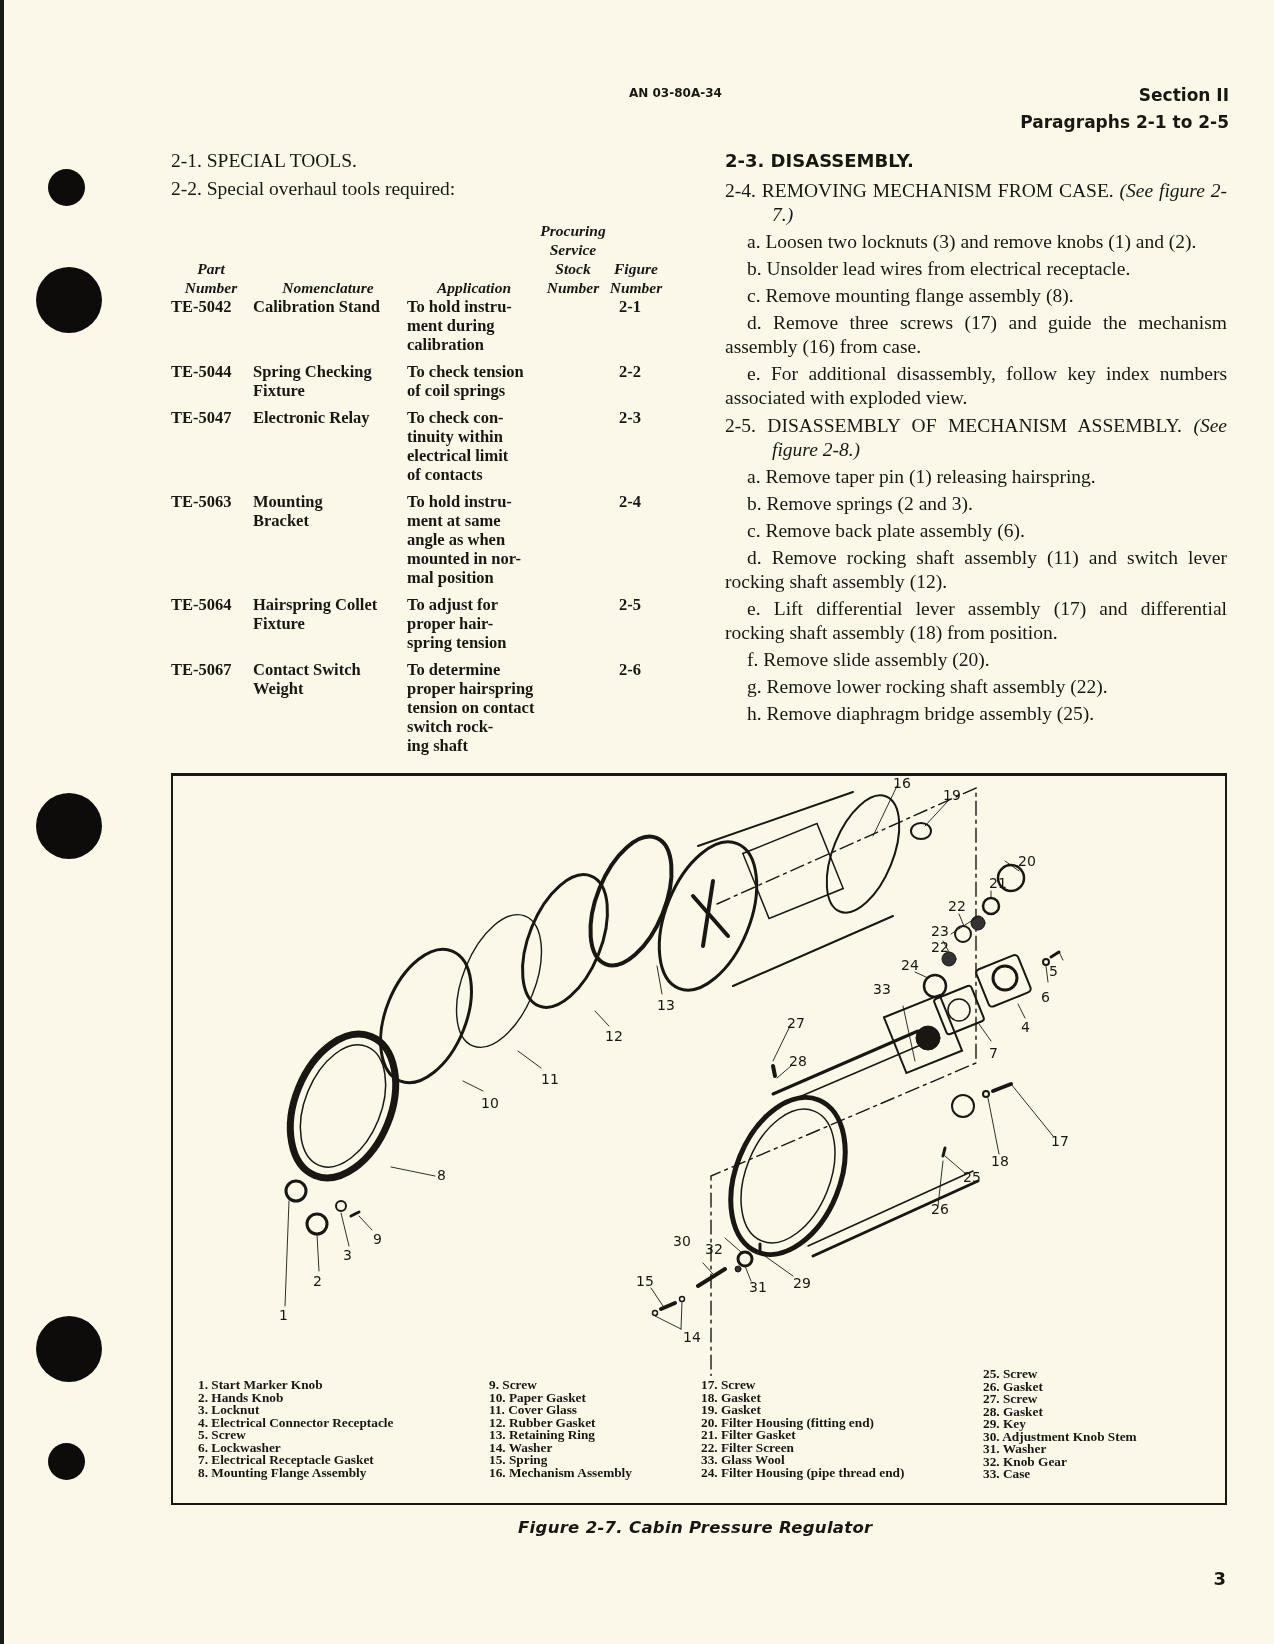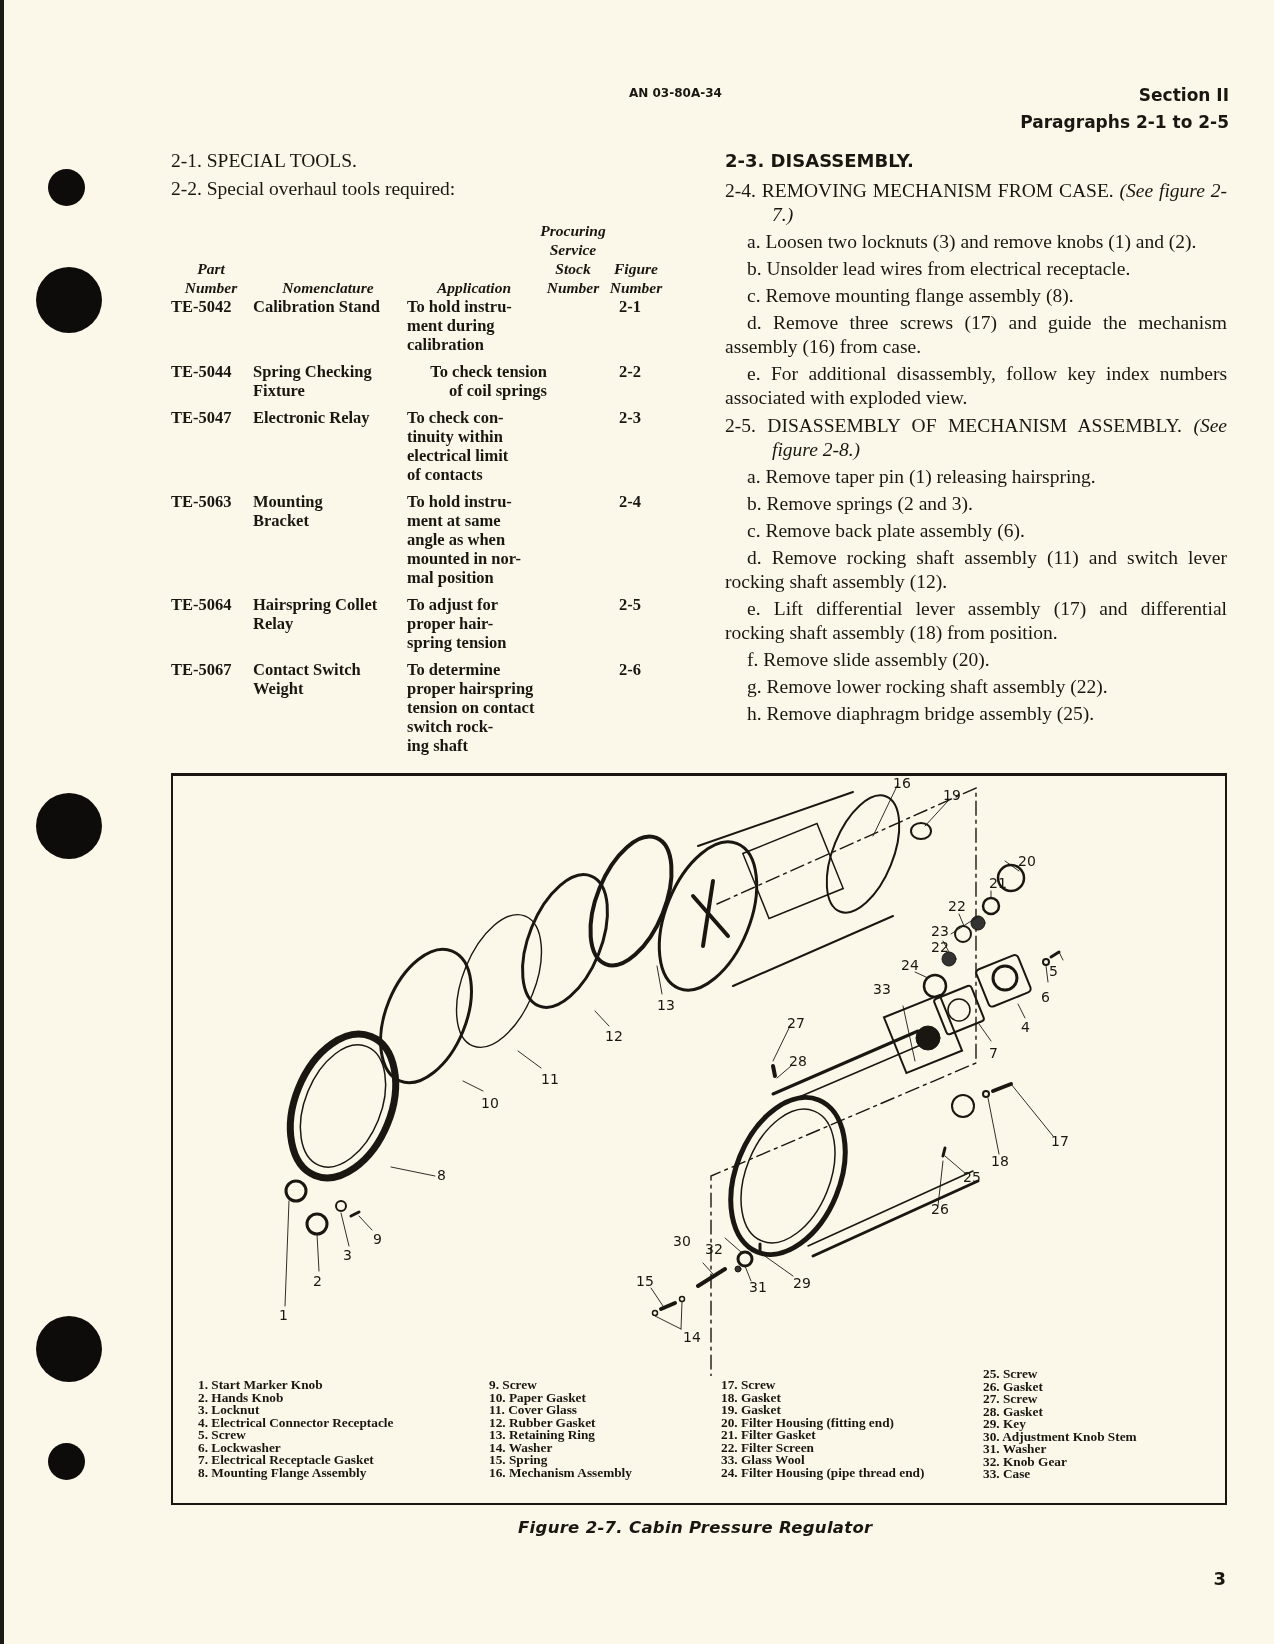--- a/index.html
+++ b/index.html
@@ -92,21 +92,21 @@
         <div class="cell c-nom" style="white-space: pre-line;">Calibration Stand</div>
         <div class="cell c-app" style="white-space: pre-line;">To hold instru-
 ment during
 calibration</div>
         <div class="cell c-fig" style="white-space: pre-line;">2-1</div>
       </div>
       <div class="tbl-row" style="height: 46px;">
         <div class="cell c-part" style="white-space: pre-line;">TE-5044</div>
         <div class="cell c-nom" style="white-space: pre-line;">Spring Checking
 Fixture</div>
-        <div class="cell c-app" style="white-space: pre-line; text-align: right;">To check tension
+        <div class="cell c-app" style="white-space: pre-line;">To check tension
 of coil springs</div>
         <div class="cell c-fig" style="white-space: pre-line;">2-2</div>
       </div>
       <div class="tbl-row" style="height: 84px;">
         <div class="cell c-part" style="white-space: pre-line;">TE-5047</div>
         <div class="cell c-nom" style="white-space: pre-line;">Electronic Relay</div>
         <div class="cell c-app" style="white-space: pre-line;">To check con-
 tinuity within
 electrical limit
 of contacts</div>
@@ -119,21 +119,21 @@
         <div class="cell c-app" style="white-space: pre-line;">To hold instru-
 ment at same
 angle as when
 mounted in nor-
 mal position</div>
         <div class="cell c-fig" style="white-space: pre-line;">2-4</div>
       </div>
       <div class="tbl-row" style="height: 65px;">
         <div class="cell c-part" style="white-space: pre-line;">TE-5064</div>
         <div class="cell c-nom" style="white-space: pre-line;">Hairspring Collet
-Relay</div>
+Fixture</div>
         <div class="cell c-app" style="white-space: pre-line;">To adjust for
 proper hair-
 spring tension</div>
         <div class="cell c-fig" style="white-space: pre-line;">2-5</div>
       </div>
       <div class="tbl-row" style="height: 103px;">
         <div class="cell c-part" style="white-space: pre-line;">TE-5067</div>
         <div class="cell c-nom" style="white-space: pre-line;">Contact Switch
 Weight</div>
         <div class="cell c-app" style="white-space: pre-line;">To determine
@@ -329,21 +329,21 @@
   <div class="legend" style="left:316px;" id="legend-col2">
       <div>9. Screw</div>
       <div>10. Paper Gasket</div>
       <div>11. Cover Glass</div>
       <div>12. Rubber Gasket</div>
       <div>13. Retaining Ring</div>
       <div>14. Washer</div>
       <div>15. Spring</div>
       <div>16. Mechanism Assembly</div>
     </div>
-  <div class="legend" style="left:528px;margin-left:20px;" id="legend-col3">
+  <div class="legend" style="left:528px;" id="legend-col3">
       <div>17. Screw</div>
       <div>18. Gasket</div>
       <div>19. Gasket</div>
       <div>20. Filter Housing (fitting end)</div>
       <div>21. Filter Gasket</div>
       <div>22. Filter Screen</div>
       <div>33. Glass Wool</div>
       <div>24. Filter Housing (pipe thread end)</div>
     </div>
   <div class="legend" style="left:810px;top:592px;" id="legend-col4">

